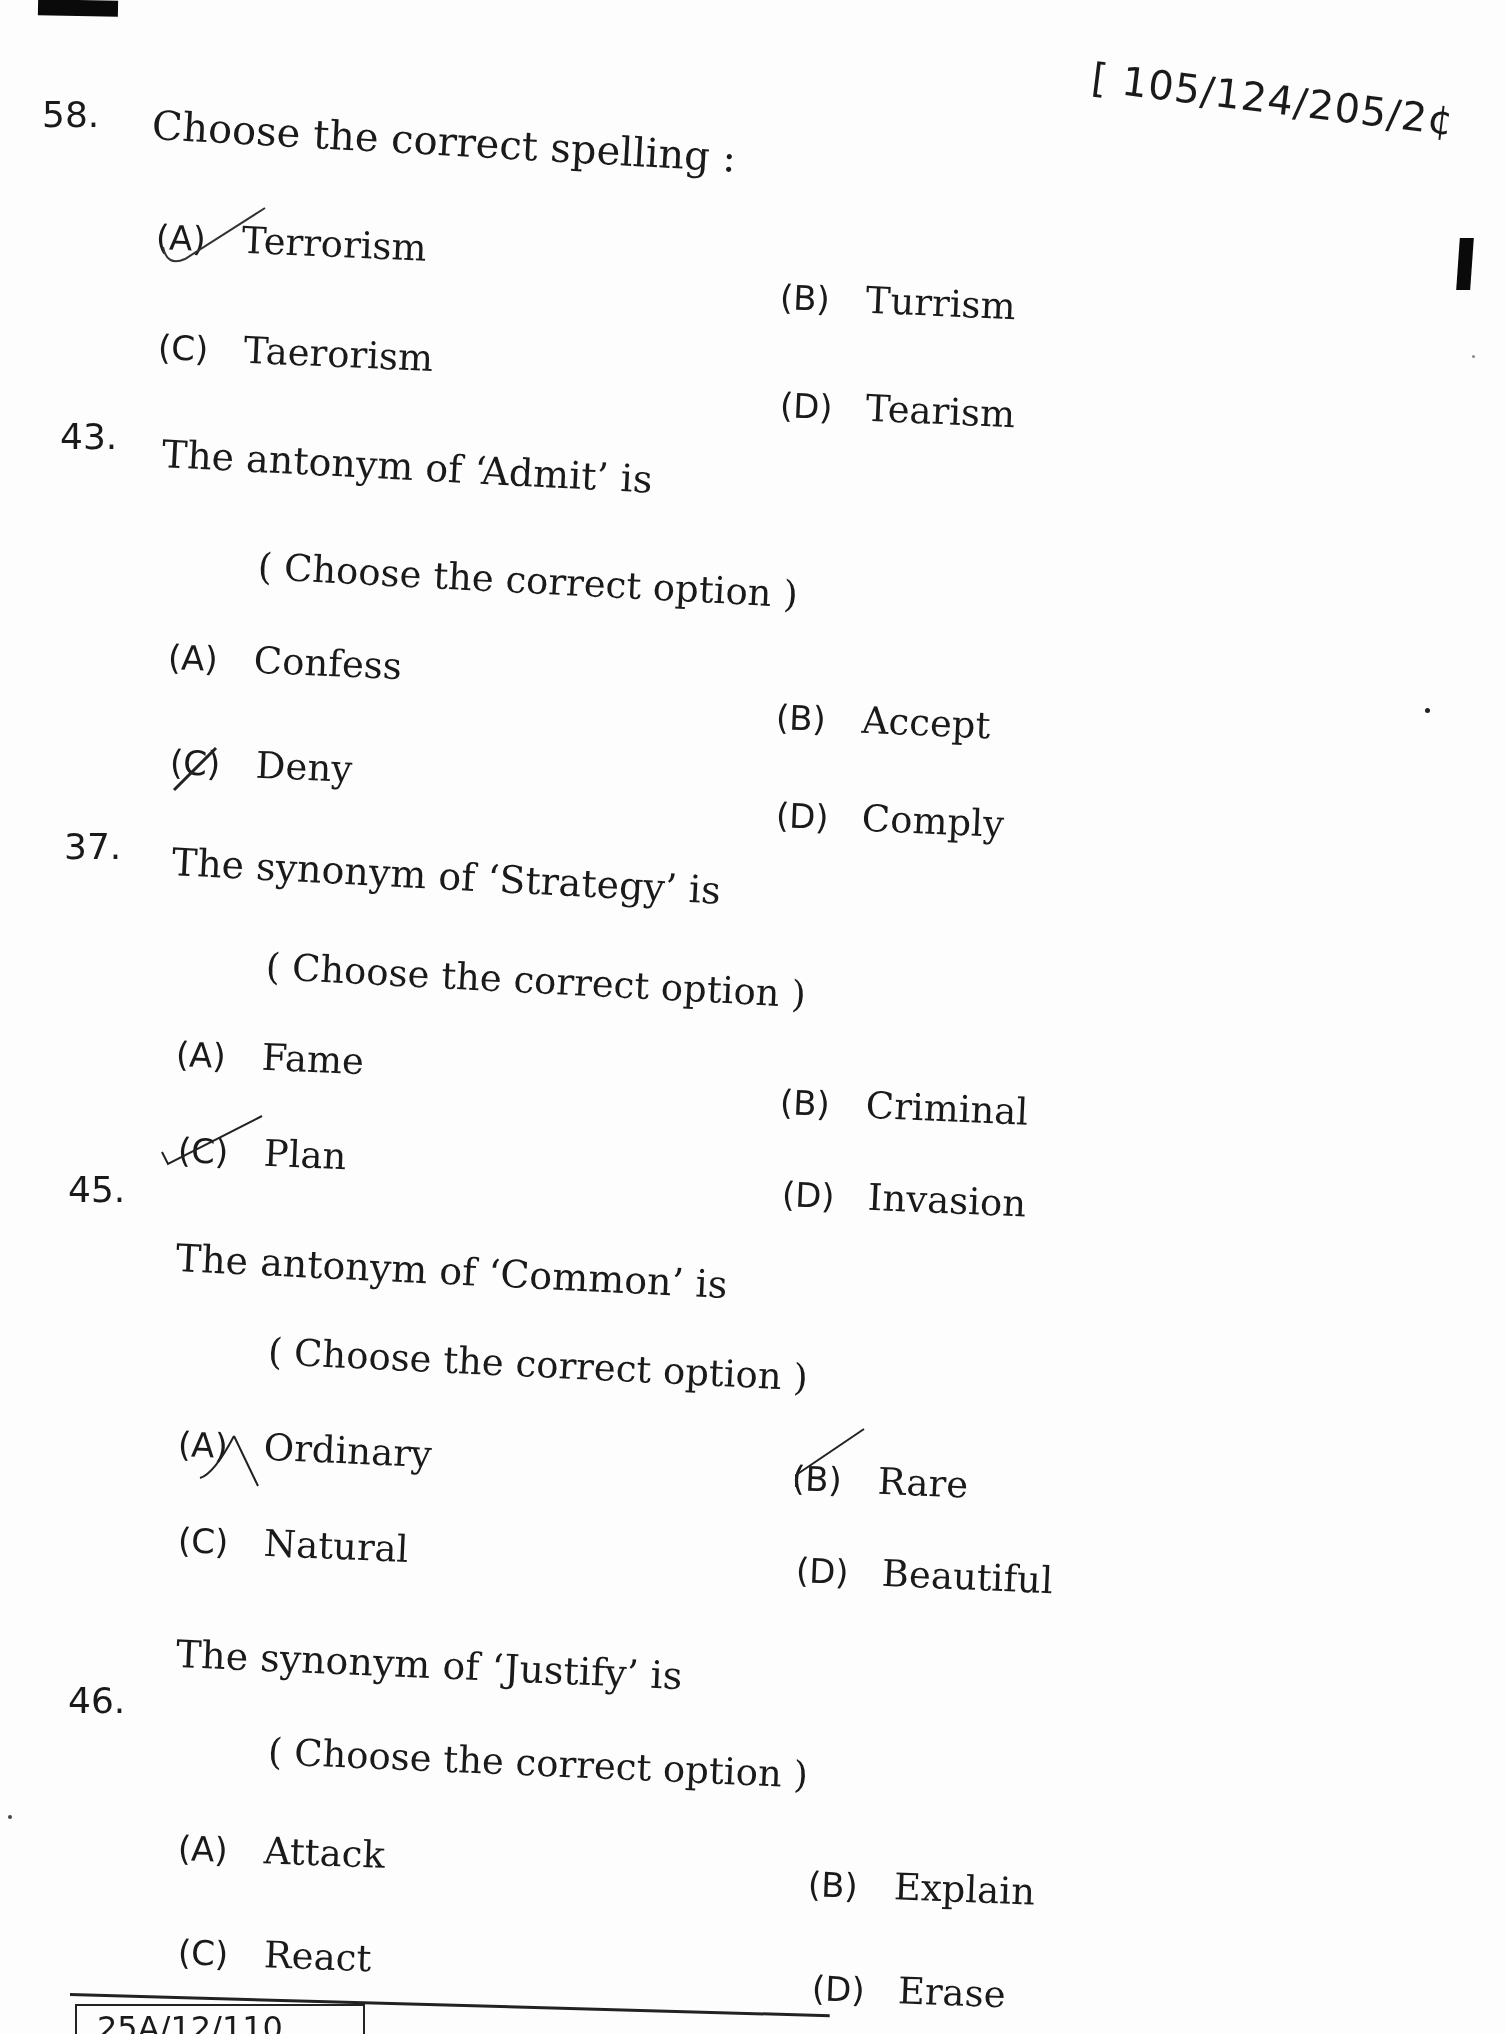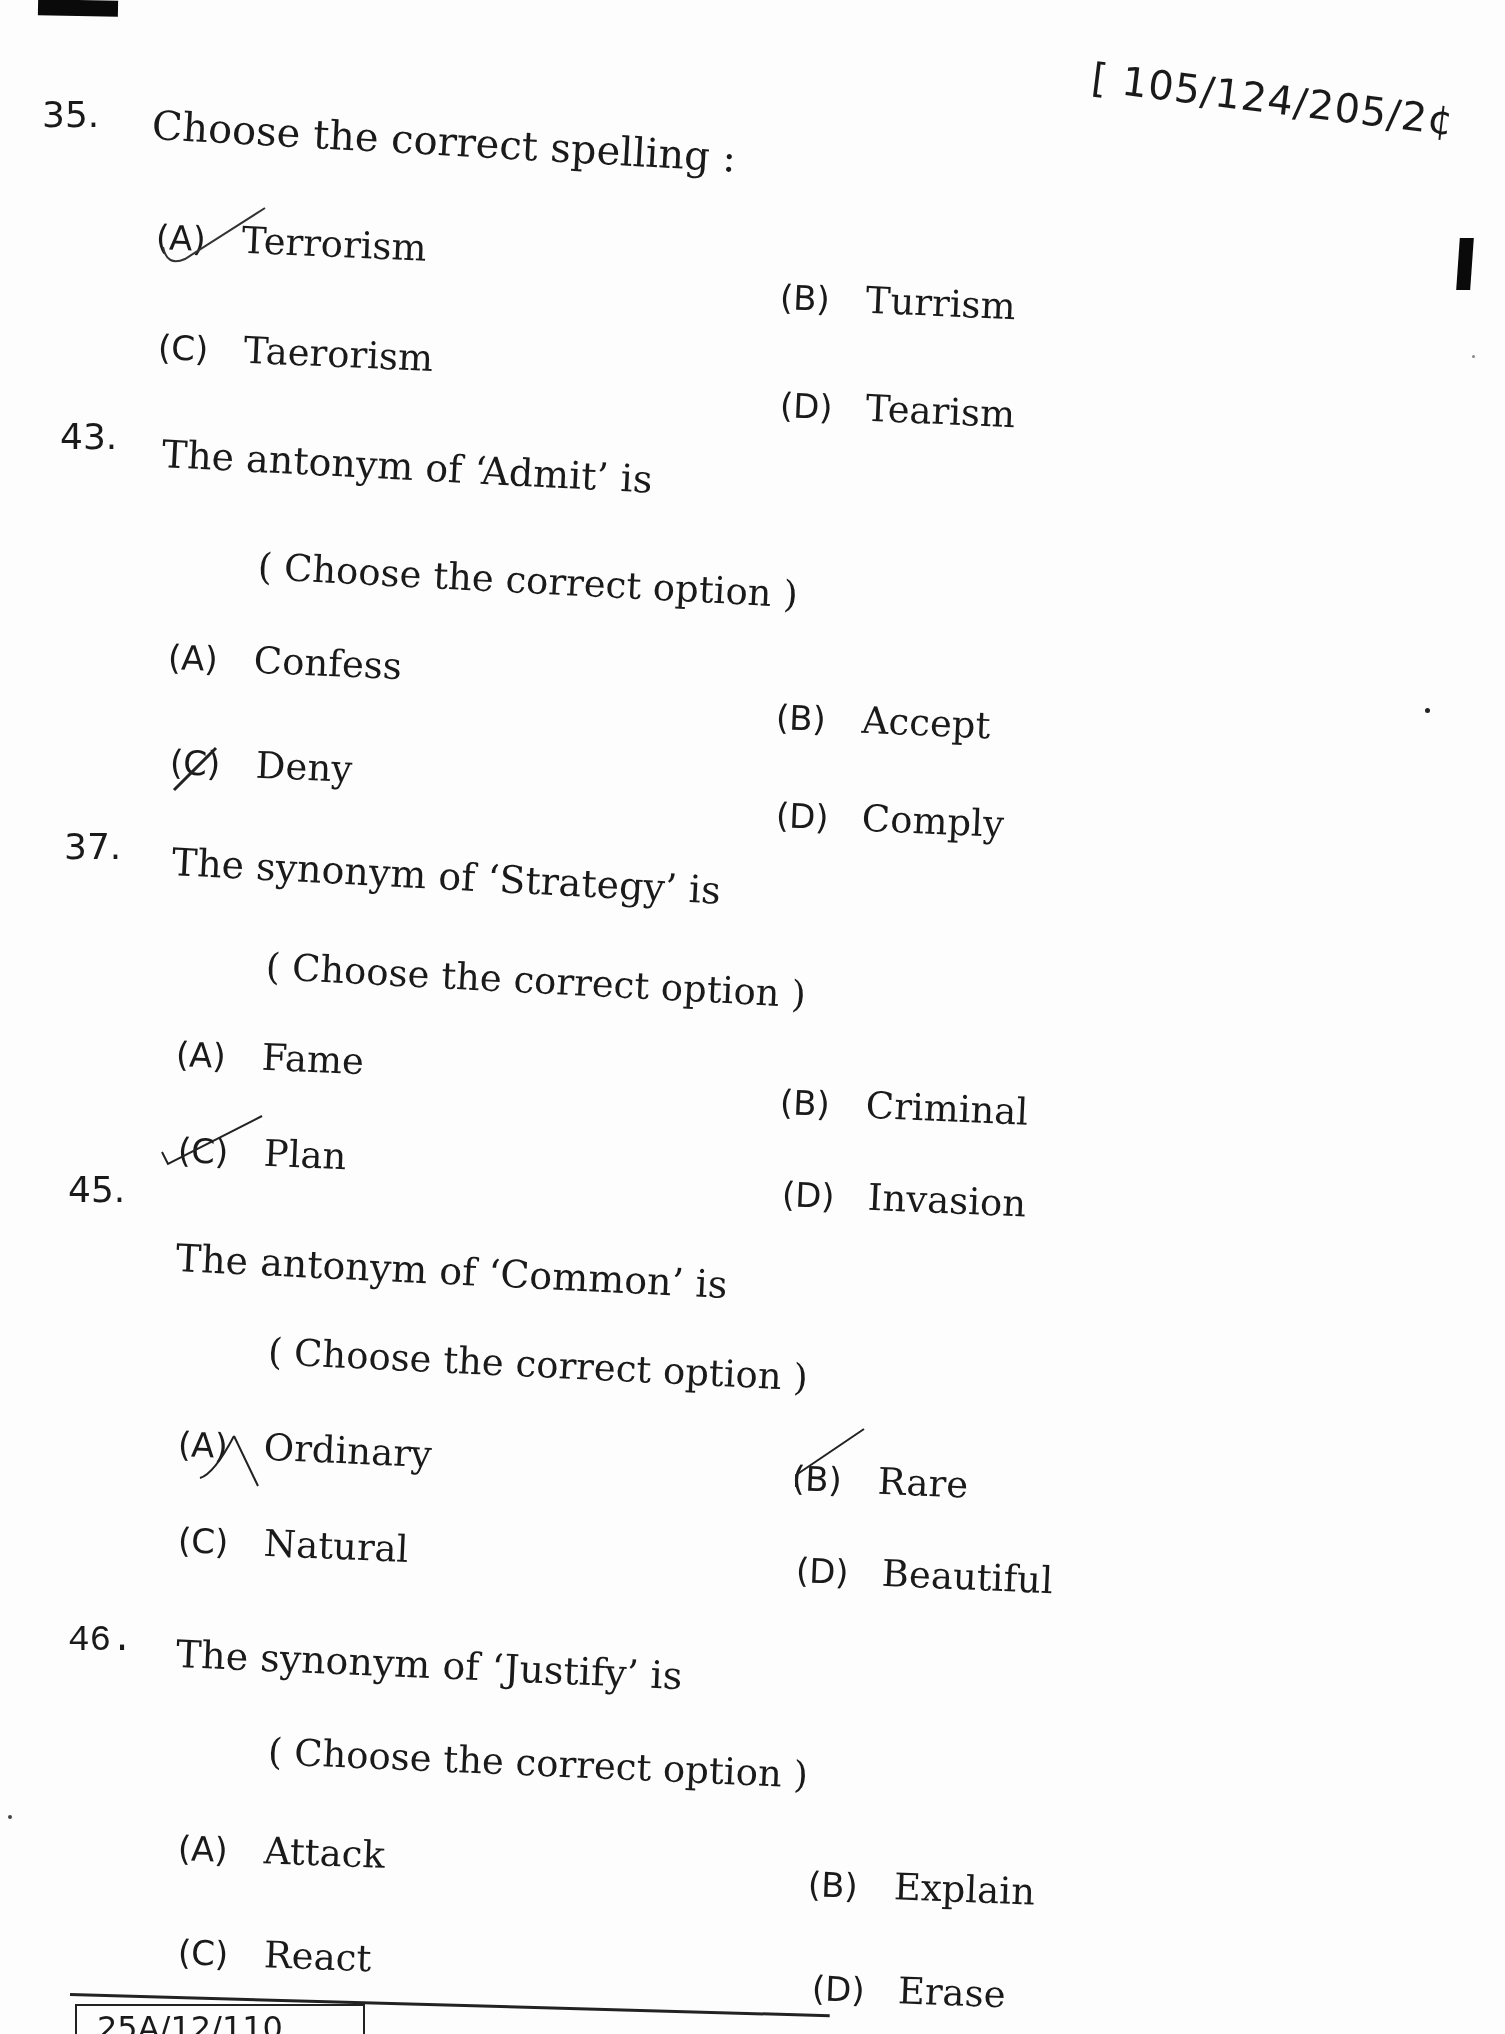--- a/index.html
+++ b/index.html
@@ -55,21 +55,21 @@
 
   <div class="corner-block"></div>
   <div class="side-mark"></div>
   <div class="dot" style="left:1472px;top:355px;"></div>
   <div class="dot" style="left:1425px;top:708px;width:5px;height:5px;background:#222;"></div>
   <div class="dot" style="left:8px;top:1815px;width:4px;height:4px;background:#444;"></div>
 
   <div class="header-code">[ 105/124/205/2¢</div>
 
   <section>
-    <div class="qnum" style="left:42px;top:94px;">35.</div>
+    <div class="qnum" style="left:42px;top:94px;">58.</div>
     <div class="qtext" style="left:152px;top:102px;transform:rotate(3.2deg);font-size:40px;">Choose the correct spelling :</div>
     <div class="opt" style="left:156px;top:215px;transform:rotate(2.5deg);"><span class="lbl">(A)</span><span>Terrorism</span></div>
     <div class="opt" style="left:780px;top:275px;transform:rotate(2.5deg);"><span class="lbl">(B)</span><span>Turrism</span></div>
     <div class="opt" style="left:158px;top:325px;transform:rotate(2.5deg);"><span class="lbl">(C)</span><span>Taerorism</span></div>
     <div class="opt" style="left:780px;top:383px;transform:rotate(2.5deg);"><span class="lbl">(D)</span><span>Tearism</span></div>
     <svg class="tick" style="left:155px;top:205px;" width="120" height="70">
         <path d="M8 42 Q12 62 30 54 L110 3" fill="none" stroke="#333" stroke-width="2"></path>
       </svg>
   </section>
 
@@ -109,21 +109,21 @@
     <div class="opt" style="left:796px;top:1548px;transform:rotate(2.5deg);"><span class="lbl">(D)</span><span>Beautiful</span></div>
     <svg class="tick" style="left:192px;top:1430px;" width="80" height="60">
         <path d="M8 48 Q22 44 42 6 M42 6 L66 56" fill="none" stroke="#222" stroke-width="2"></path>
       </svg>
     <svg class="tick" style="left:790px;top:1425px;" width="80" height="70">
         <path d="M6 62 L6 50 L74 4" fill="none" stroke="#222" stroke-width="2"></path>
       </svg>
   </section>
 
   <section>
-    <div class="qnum" style="left:68px;top:1620px;font-family:Liberation Mono, monospace;">46.</div>
+    <div class="qnum" style="left:68px;top:1680px;">46.</div>
     <div class="qtext" style="left:176px;top:1632px;transform:rotate(2.5deg);">The synonym of ‘Justify’ is</div>
     <div class="instr" style="left:268px;top:1730px;transform:rotate(2.5deg);">( Choose the correct option )</div>
     <div class="opt" style="left:178px;top:1826px;transform:rotate(2.2deg);"><span class="lbl">(A)</span><span>Attack</span></div>
     <div class="opt" style="left:808px;top:1862px;transform:rotate(2.2deg);"><span class="lbl">(B)</span><span>Explain</span></div>
     <div class="opt" style="left:178px;top:1930px;transform:rotate(2.2deg);"><span class="lbl">(C)</span><span>React</span></div>
     <div class="opt" style="left:812px;top:1966px;transform:rotate(2.2deg);"><span class="lbl">(D)</span><span>Erase</span></div>
   </section>
 
   <div class="footer-line"></div>
   <div class="footer-box">25A/12/110</div>

